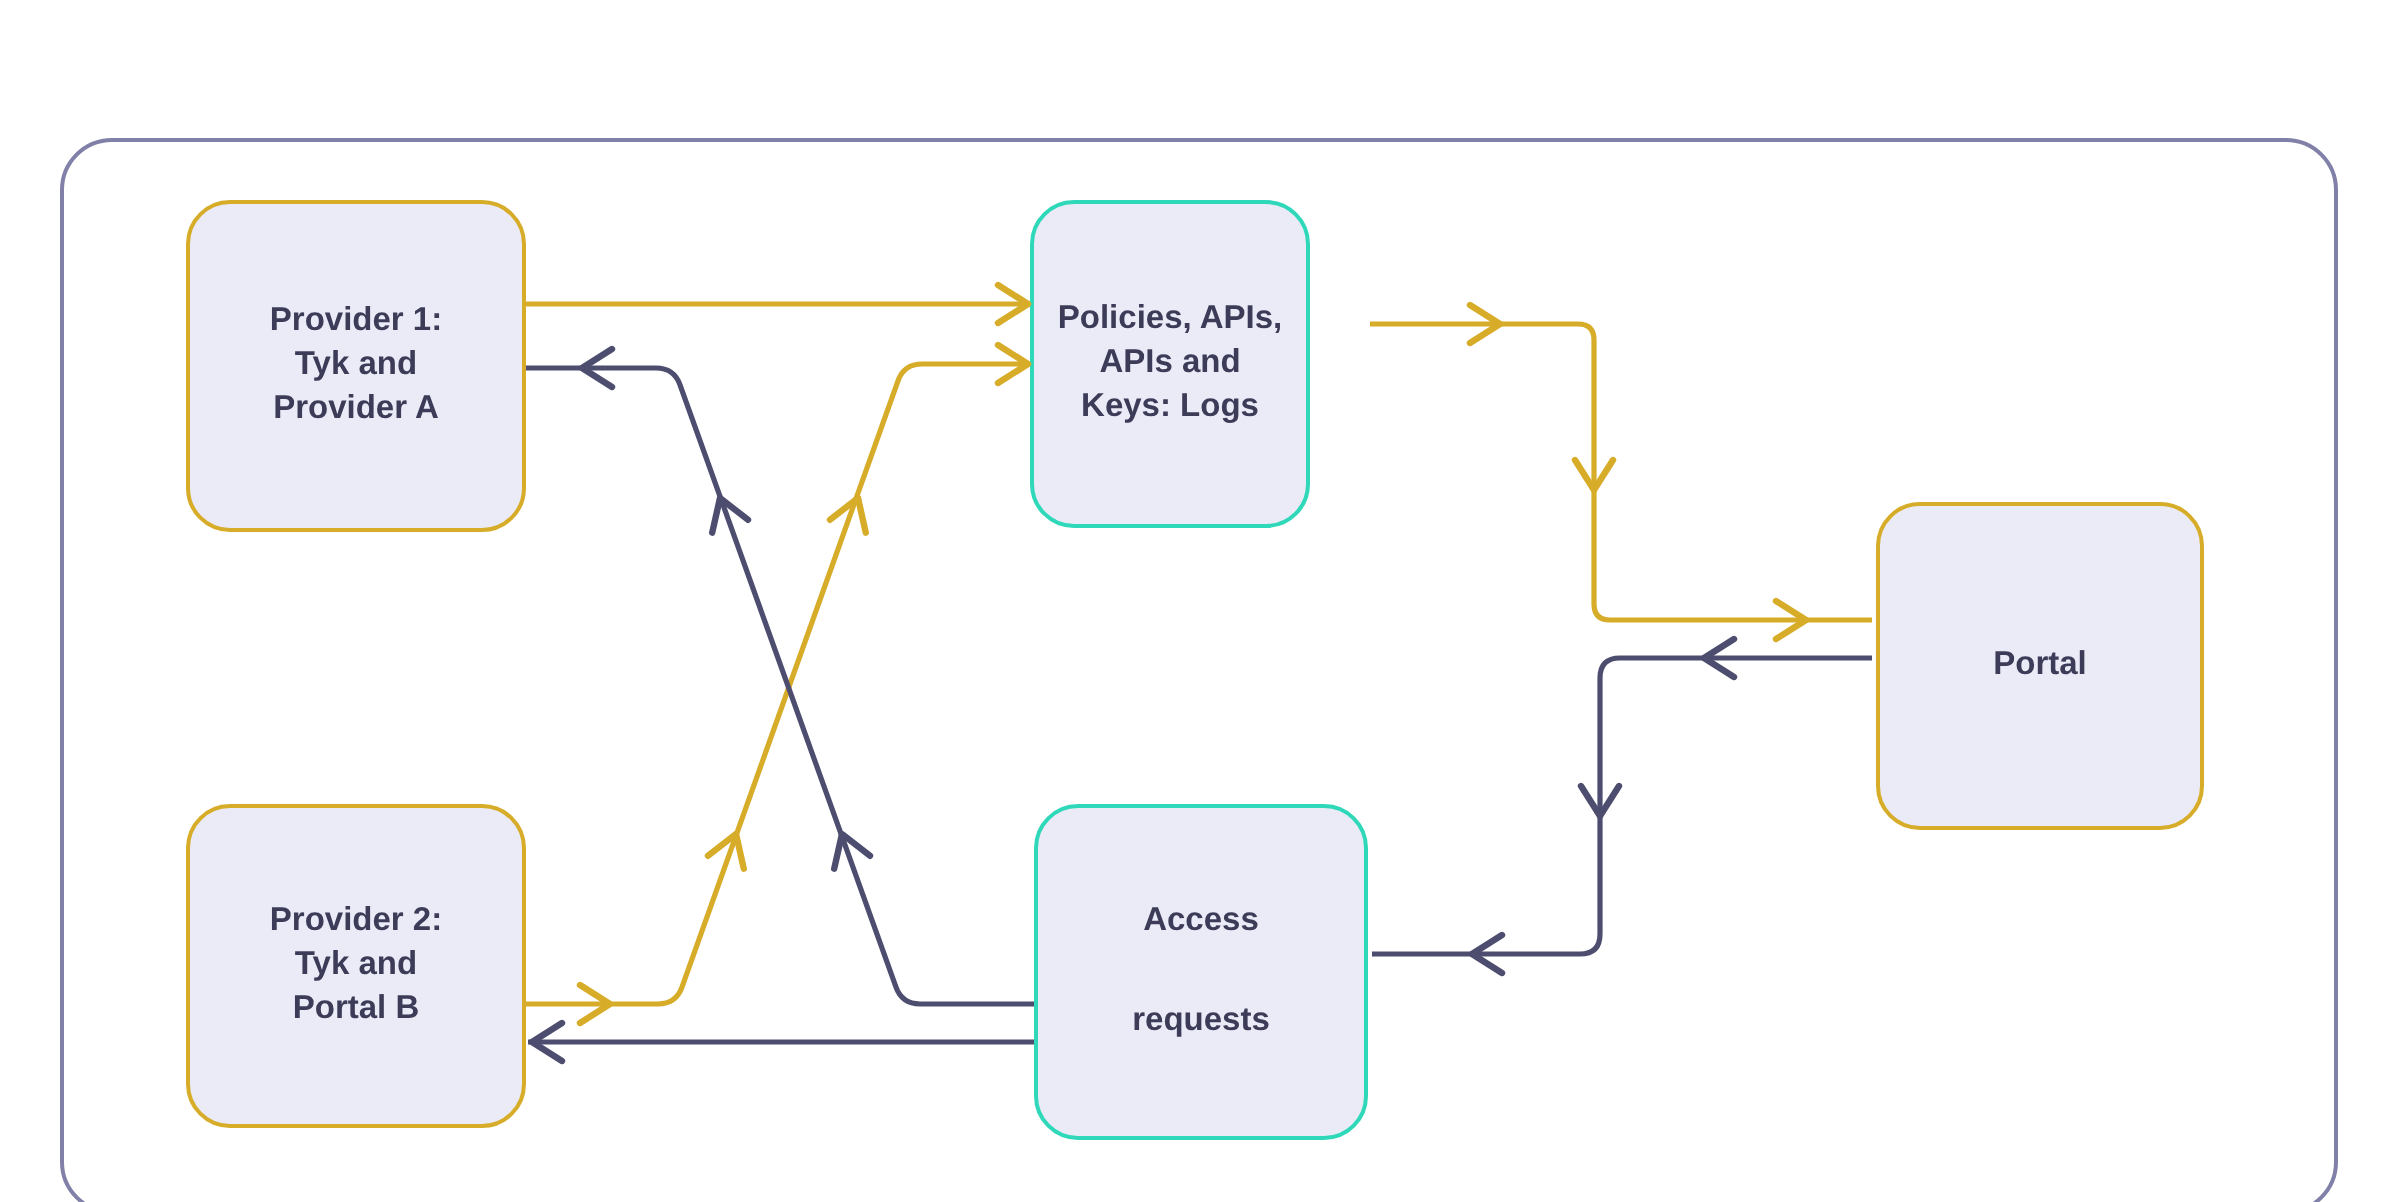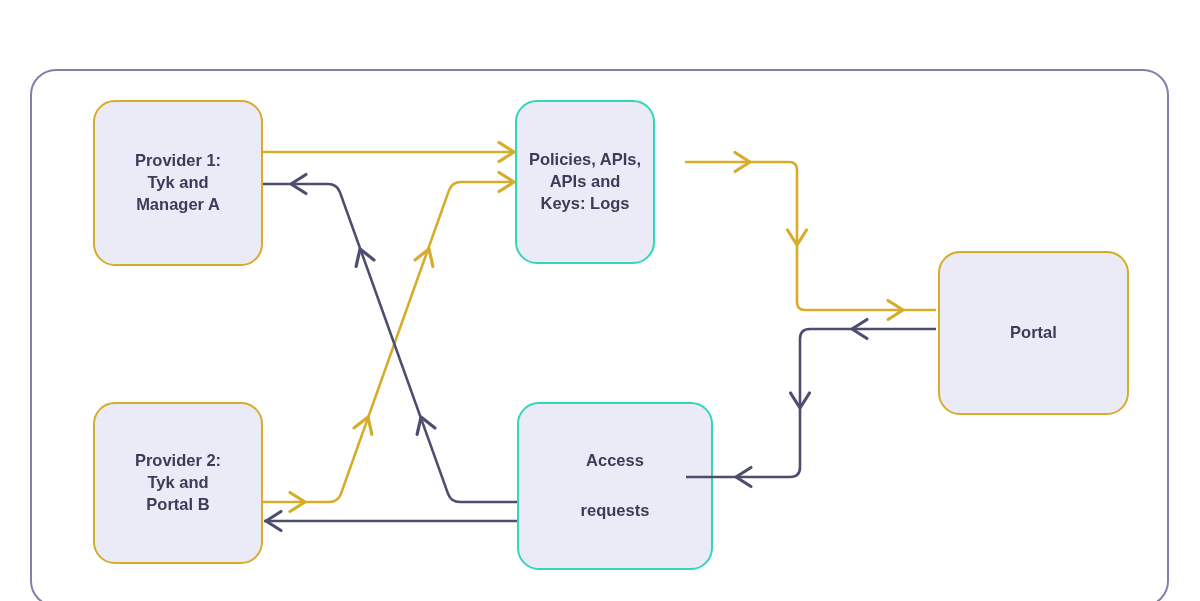--- a/index.html
+++ b/index.html
@@ -55,41 +55,41 @@
 </head>
 <body>
 
 <div class="stage">
 
   <div class="frame"></div>
 
   <div class="node yellow" style="left:93px; top:62px; width:170px; height:166px;">
     <div>Provider 1:</div>
     <div>Tyk and</div>
-    <div>Manager A</div>
+    <div>Provider A</div>
   </div>
 
   <div class="node yellow" style="left:93px; top:364px; width:170px; height:162px;">
     <div>Provider 2:</div>
     <div>Tyk and</div>
     <div>Portal B</div>
   </div>
 
   <div class="node teal" style="left:515px; top:62px; width:140px; height:164px;">
     <div>Policies, APIs,</div>
     <div>APIs and</div>
     <div>Keys: Logs</div>
   </div>
 
-  <div class="node teal" style="left:517px; top:364px; width:196px; height:168px;gap:28px;">
+  <div class="node teal" style="left:517px; top:364px; width:167px; height:168px;gap:28px;">
     <div>Access</div>
     <div>requests</div>
   </div>
 
-  <div class="node yellow" style="left:938px; top:213px; width:191px; height:164px;">
+  <div class="node yellow" style="left:938px; top:213px; width:164px; height:164px;">
     <div>Portal</div>
   </div>
 
   <svg class="edges" viewBox="0 0 1200 601">
 
     <path class="edge y" d="M 263 114 L 513 114"></path>
 
     <path class="edge y" d="M 263 464 L 329 464 Q 338 464 341 455.6 L 449 152.4 Q 452 144 461 144 L 513 144"></path>
 
     <path class="edge y" d="M 685 124 L 789 124 Q 797 124 797 132 L 797 264 Q 797 272 805 272 L 936 272"></path>

